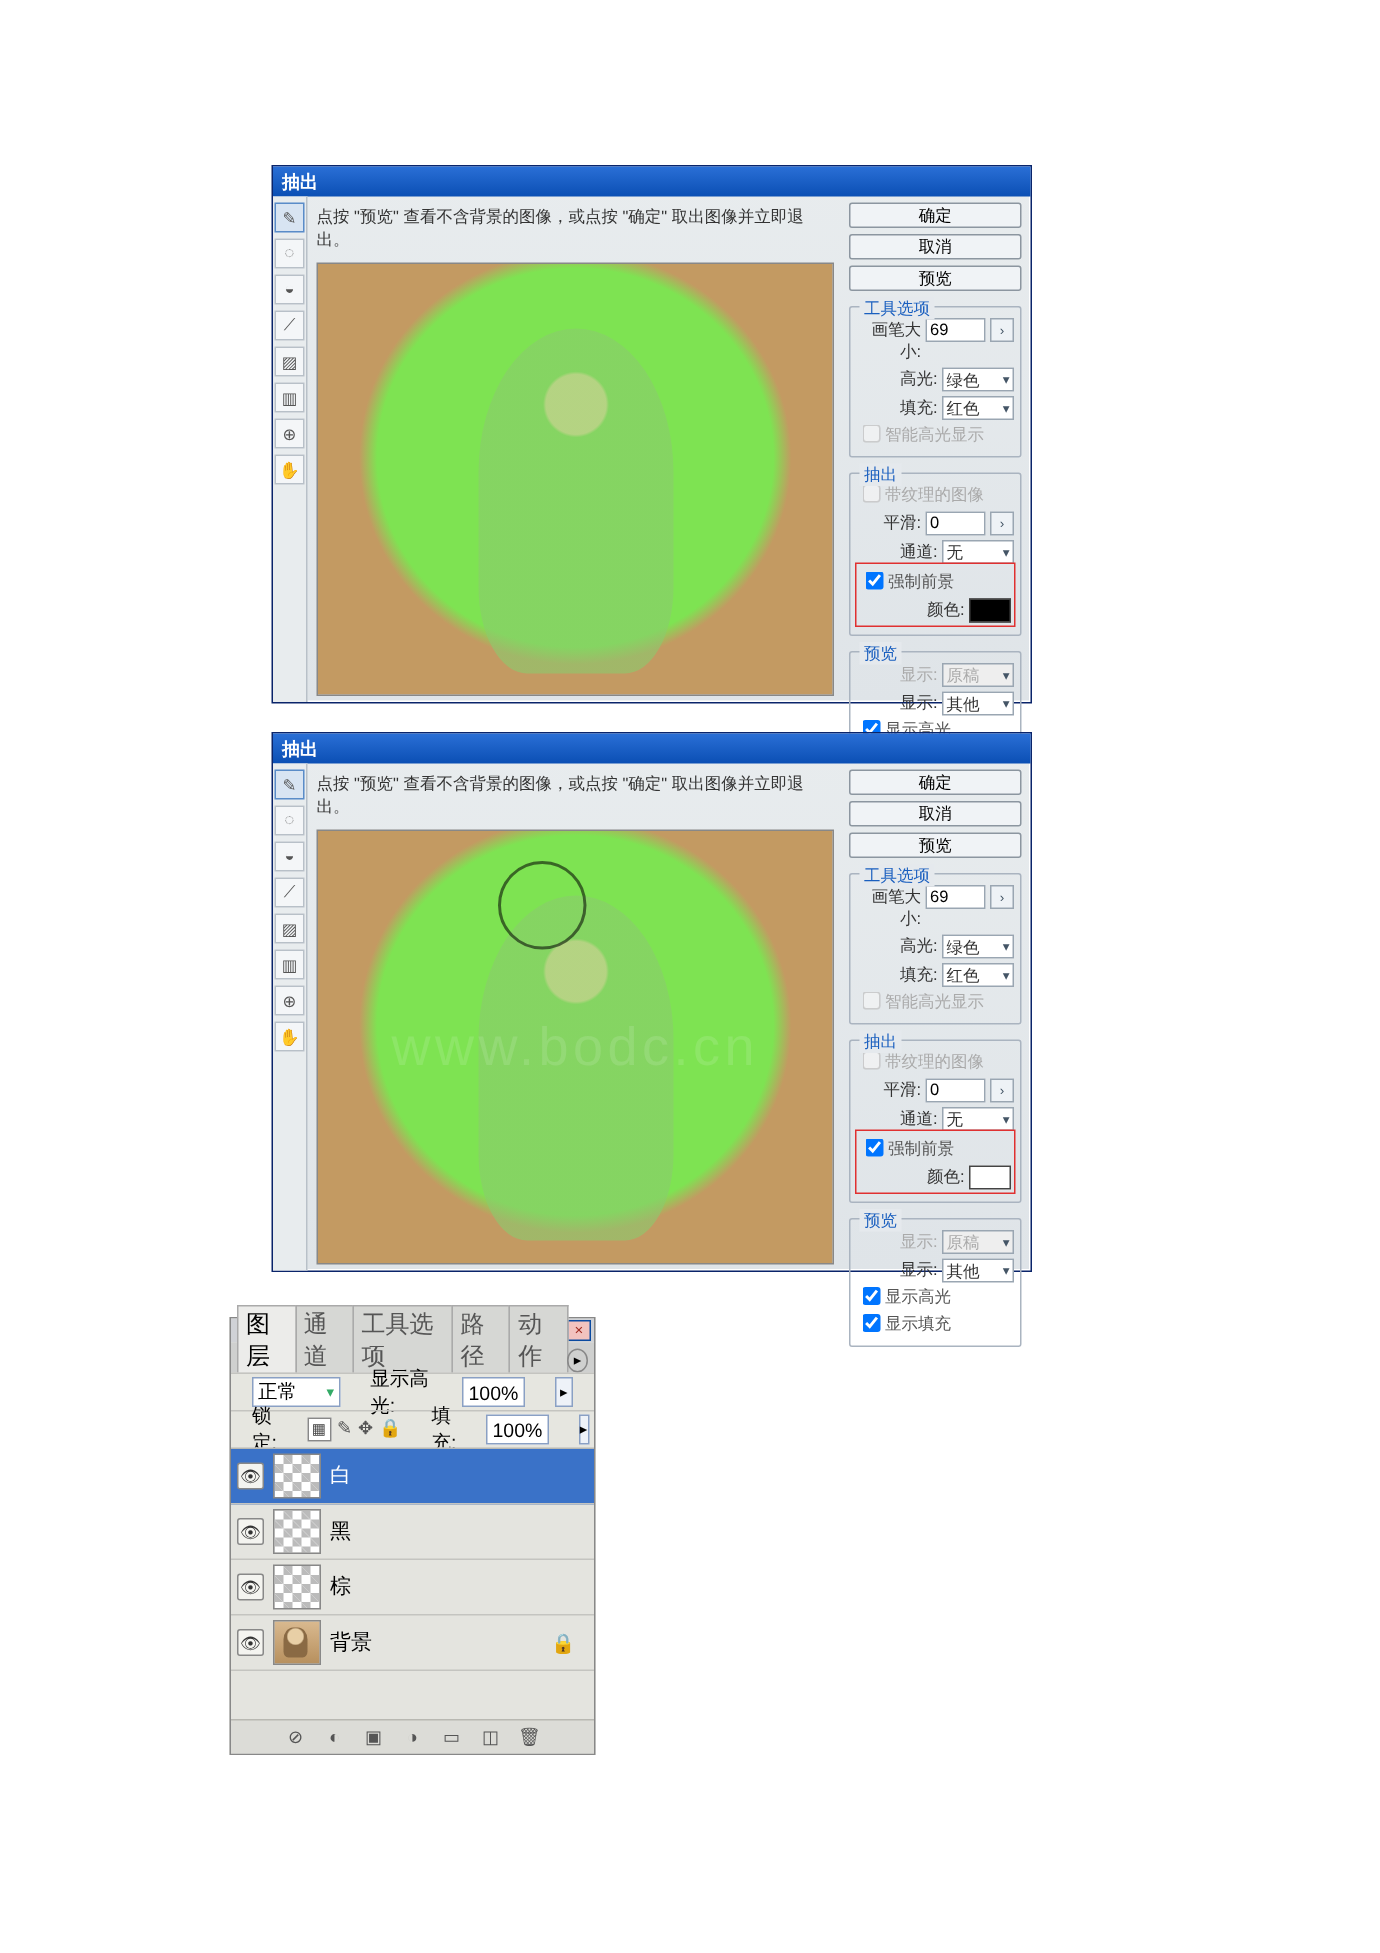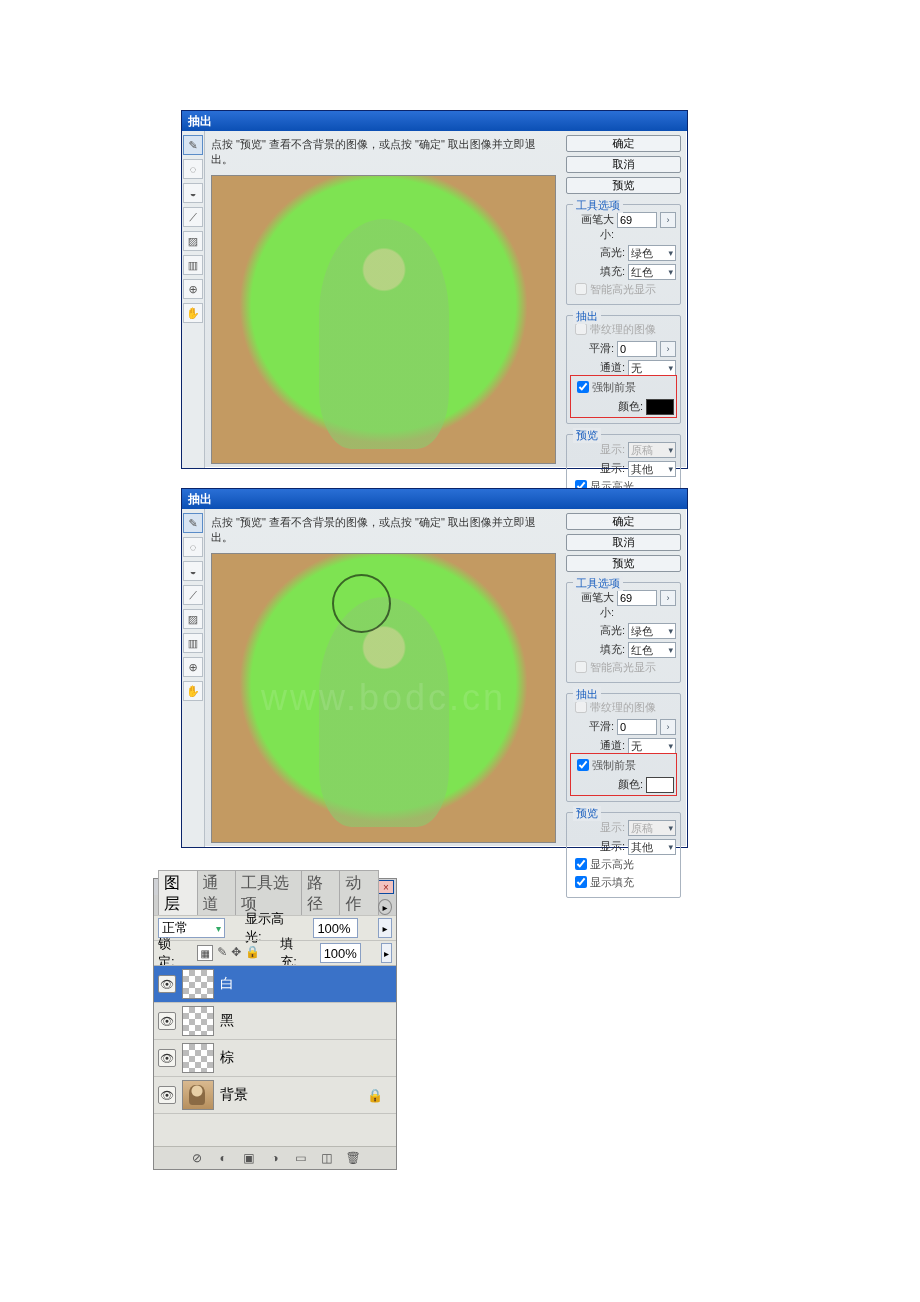--- a/index.html
+++ b/index.html
@@ -228,21 +228,21 @@
   width: 14px; height: 14px;
   border: 1px solid #888; border-radius: 50%;
   margin-left: auto; margin-right: 4px;
   display:flex; align-items:center; justify-content:center;
   font-size:10px; cursor:pointer;
 }
 .lp-row1, .lp-row2 {
   height: 24px;
   display: flex;
   align-items: center;
-  padding: 0 4px;
+  padding: 0 14px;
   gap: 20px;
   border-top: 1px solid #c4c4c0;
   font-size: 13px;
 }
 .lp-combo {
   width: 68px; height: 18px;
   border: 1px solid #8aa0c4;
   background: #fff;
   display:flex; align-items:center; justify-content:space-between;
   padding: 0 3px;

